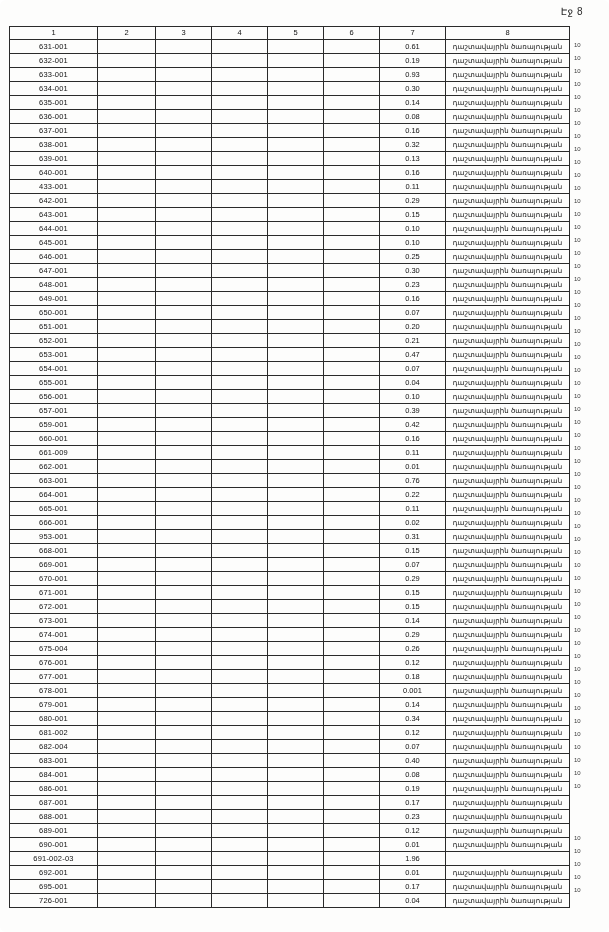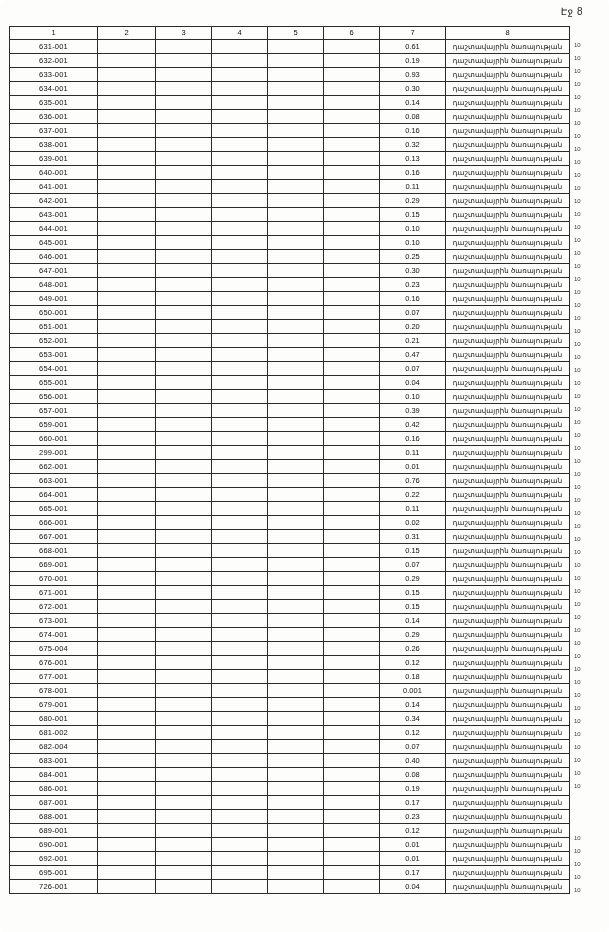--- a/index.html
+++ b/index.html
@@ -220,21 +220,21 @@
             <td class="code">640-001</td>
             <td class="blank"></td>
             <td class="blank"></td>
             <td class="blank"></td>
             <td class="blank"></td>
             <td class="blank"></td>
             <td class="num">0.16</td>
             <td class="arm">դաշտավայրին ծառայության</td>
           </tr>
           <tr>
-            <td class="code">641-001</td>
+            <td class="code">433-001</td>
             <td class="blank"></td>
             <td class="blank"></td>
             <td class="blank"></td>
             <td class="blank"></td>
             <td class="blank"></td>
             <td class="num">0.11</td>
             <td class="arm">դաշտավայրին ծառայության</td>
           </tr>
           <tr>
             <td class="code">642-001</td>
@@ -410,21 +410,21 @@
             <td class="code">660-001</td>
             <td class="blank"></td>
             <td class="blank"></td>
             <td class="blank"></td>
             <td class="blank"></td>
             <td class="blank"></td>
             <td class="num">0.16</td>
             <td class="arm">դաշտավայրին ծառայության</td>
           </tr>
           <tr>
-            <td class="code">299-001</td>
+            <td class="code">661-009</td>
             <td class="blank"></td>
             <td class="blank"></td>
             <td class="blank"></td>
             <td class="blank"></td>
             <td class="blank"></td>
             <td class="num">0.11</td>
             <td class="arm">դաշտավայրին ծառայության</td>
           </tr>
           <tr>
             <td class="code">662-001</td>
@@ -470,21 +470,21 @@
             <td class="code">666-001</td>
             <td class="blank"></td>
             <td class="blank"></td>
             <td class="blank"></td>
             <td class="blank"></td>
             <td class="blank"></td>
             <td class="num">0.02</td>
             <td class="arm">դաշտավայրին ծառայության</td>
           </tr>
           <tr>
-            <td class="code">667-001</td>
+            <td class="code">953-001</td>
             <td class="blank"></td>
             <td class="blank"></td>
             <td class="blank"></td>
             <td class="blank"></td>
             <td class="blank"></td>
             <td class="num">0.31</td>
             <td class="arm">դաշտավայրին ծառայության</td>
           </tr>
           <tr>
             <td class="code">668-001</td>
@@ -698,20 +698,30 @@
           </tr>
           <tr>
             <td class="code">690-001</td>
             <td class="blank"></td>
             <td class="blank"></td>
             <td class="blank"></td>
             <td class="blank"></td>
             <td class="blank"></td>
             <td class="num">0.01</td>
             <td class="arm">դաշտավայրին ծառայության</td>
+          </tr>
+          <tr>
+            <td class="code">691-002-03</td>
+            <td class="blank"></td>
+            <td class="blank"></td>
+            <td class="blank"></td>
+            <td class="blank"></td>
+            <td class="blank"></td>
+            <td class="num">1.96</td>
+            <td class="arm"></td>
           </tr>
           <tr>
             <td class="code">692-001</td>
             <td class="blank"></td>
             <td class="blank"></td>
             <td class="blank"></td>
             <td class="blank"></td>
             <td class="blank"></td>
             <td class="num">0.01</td>
             <td class="arm">դաշտավայրին ծառայության</td>

